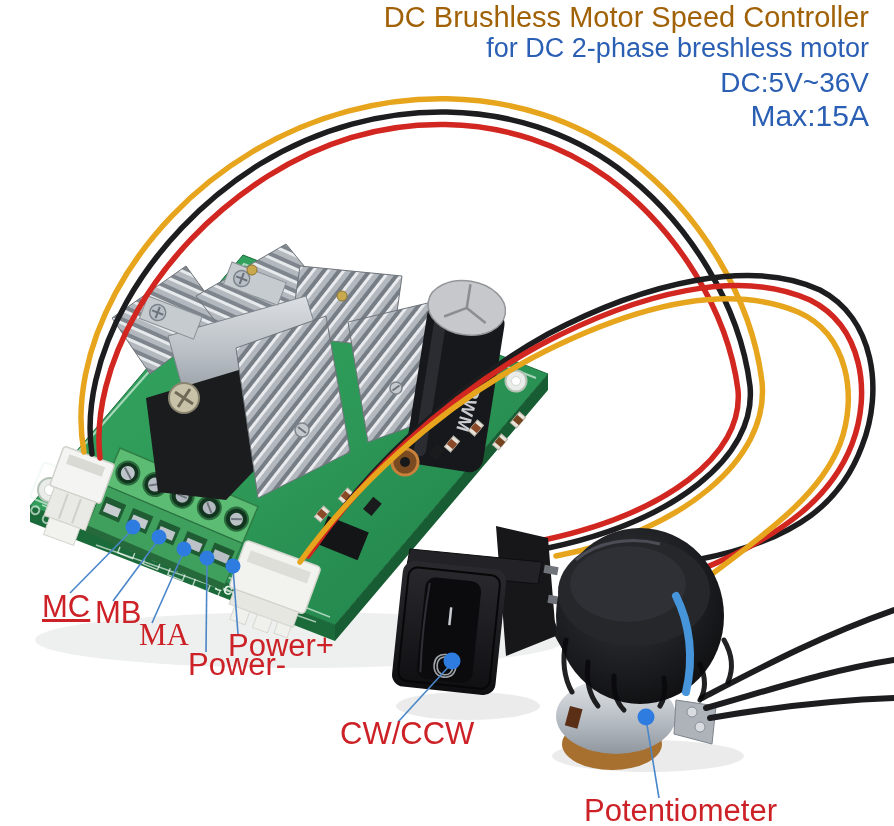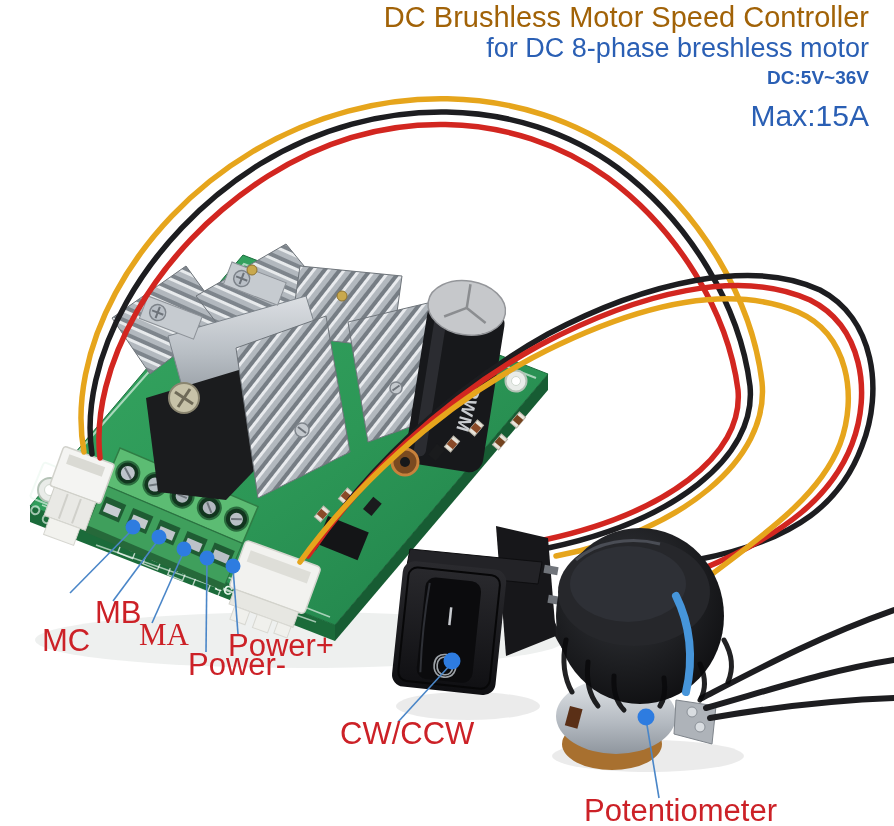--- a/index.html
+++ b/index.html
@@ -3,24 +3,24 @@
 <meta charset="utf-8">
 <style>
   html,body{margin:0;padding:0;background:#ffffff;}
   .stage{
     position:relative;width:894px;height:826px;background:#ffffff;overflow:hidden;
     font-family:"Liberation Sans", sans-serif;
   }
   .hdr{position:absolute;right:25px;text-align:right;white-space:nowrap;}
   .hdr.title{top:1px;font-size:29px;color:#a16207;}
   .hdr.subtitle{top:33px;font-size:27px;color:#2a5fb4;}
-  .hdr.spec1{top:67px;font-size:19px;color:#2a5fb4;font-weight:bold;}
+  .hdr.spec1{top:67px;font-size:28px;color:#2a5fb4;}
   .hdr.spec2{top:99px;font-size:30px;color:#2a5fb4;}
   .callout{position:absolute;font-size:31px;color:#cc2127;white-space:nowrap;}
-  .co-mc{left:42px;top:623px;}
+  .co-mc{left:42px;top:589px;text-decoration:underline;}
   .co-mb{left:95px;top:595px;text-align:right;}
   .co-ma{left:139px;top:617px;font-family:Liberation Serif, serif;}
   .co-pminus{left:188px;top:647px;}
   .co-pplus{left:228px;top:628px;}
   .co-cwccw{left:340px;top:716px;}
   .co-pot{left:584px;top:793px;}
   svg{position:absolute;left:0;top:0;}
 </style>
 </head>
 <body>
@@ -351,21 +351,21 @@
     <circle cx="159" cy="537" r="7.5"></circle>
     <circle cx="184" cy="549" r="7.5"></circle>
     <circle cx="207" cy="558" r="7.5"></circle>
     <circle cx="233" cy="566" r="7.5"></circle>
     <circle cx="452" cy="661" r="8.5"></circle>
     <circle cx="646" cy="717" r="8.5"></circle>
   </g>
 </svg>
 
   <div class="hdr title">DC Brushless Motor Speed Controller</div>
-  <div class="hdr subtitle">for DC 8-phase breshless motor</div>
+  <div class="hdr subtitle">for DC 2-phase breshless motor</div>
   <div class="hdr spec1">DC:5V~36V</div>
   <div class="hdr spec2">Max:15A</div>
 
   <div class="callout co-mc">MC</div>
   <div class="callout co-mb">MB</div>
   <div class="callout co-ma">MA</div>
   <div class="callout co-pminus">Power-</div>
   <div class="callout co-cwccw">CW/CCW</div>
   <div class="callout co-pplus">Power+</div>
   <div class="callout co-pot">Potentiometer</div>

